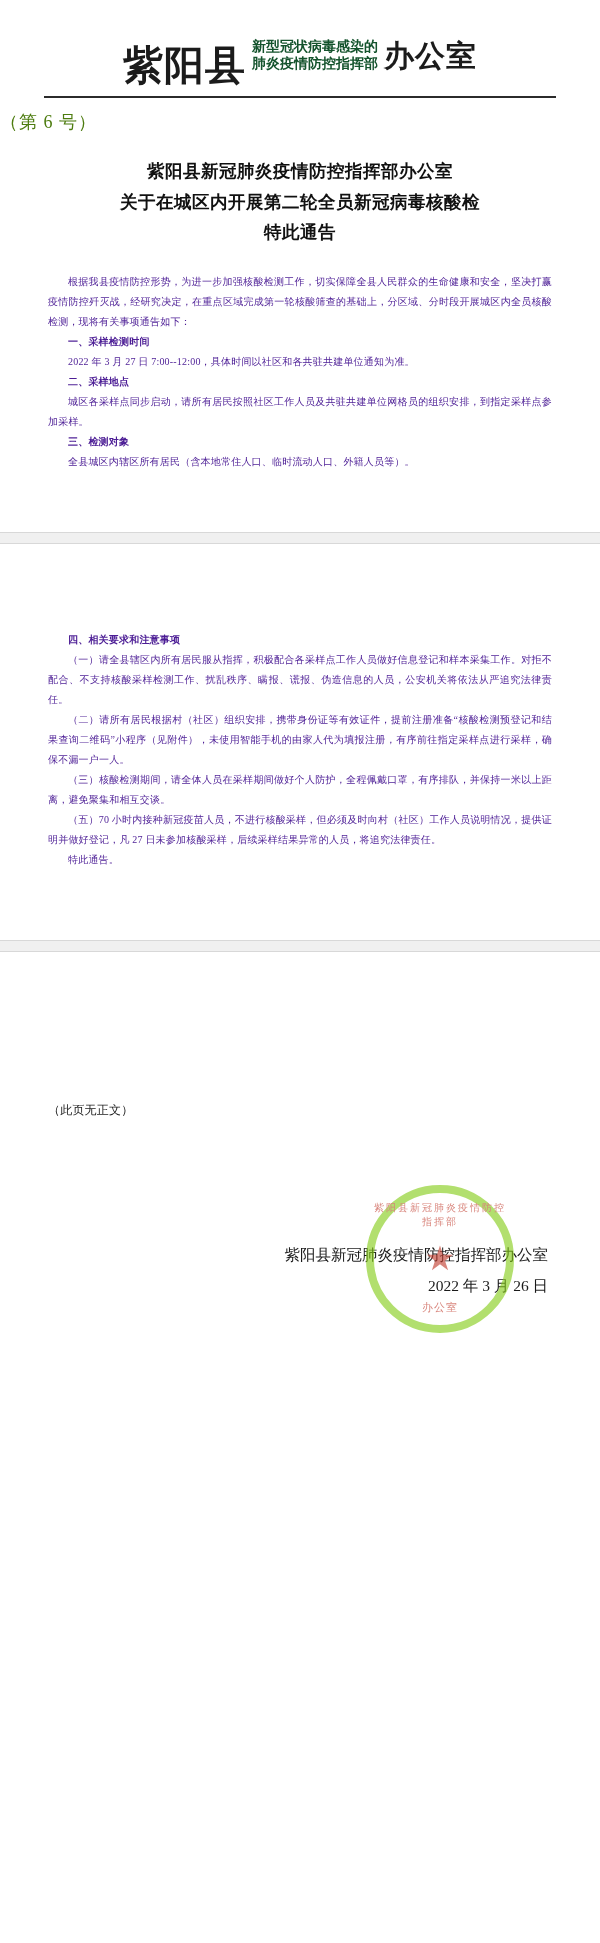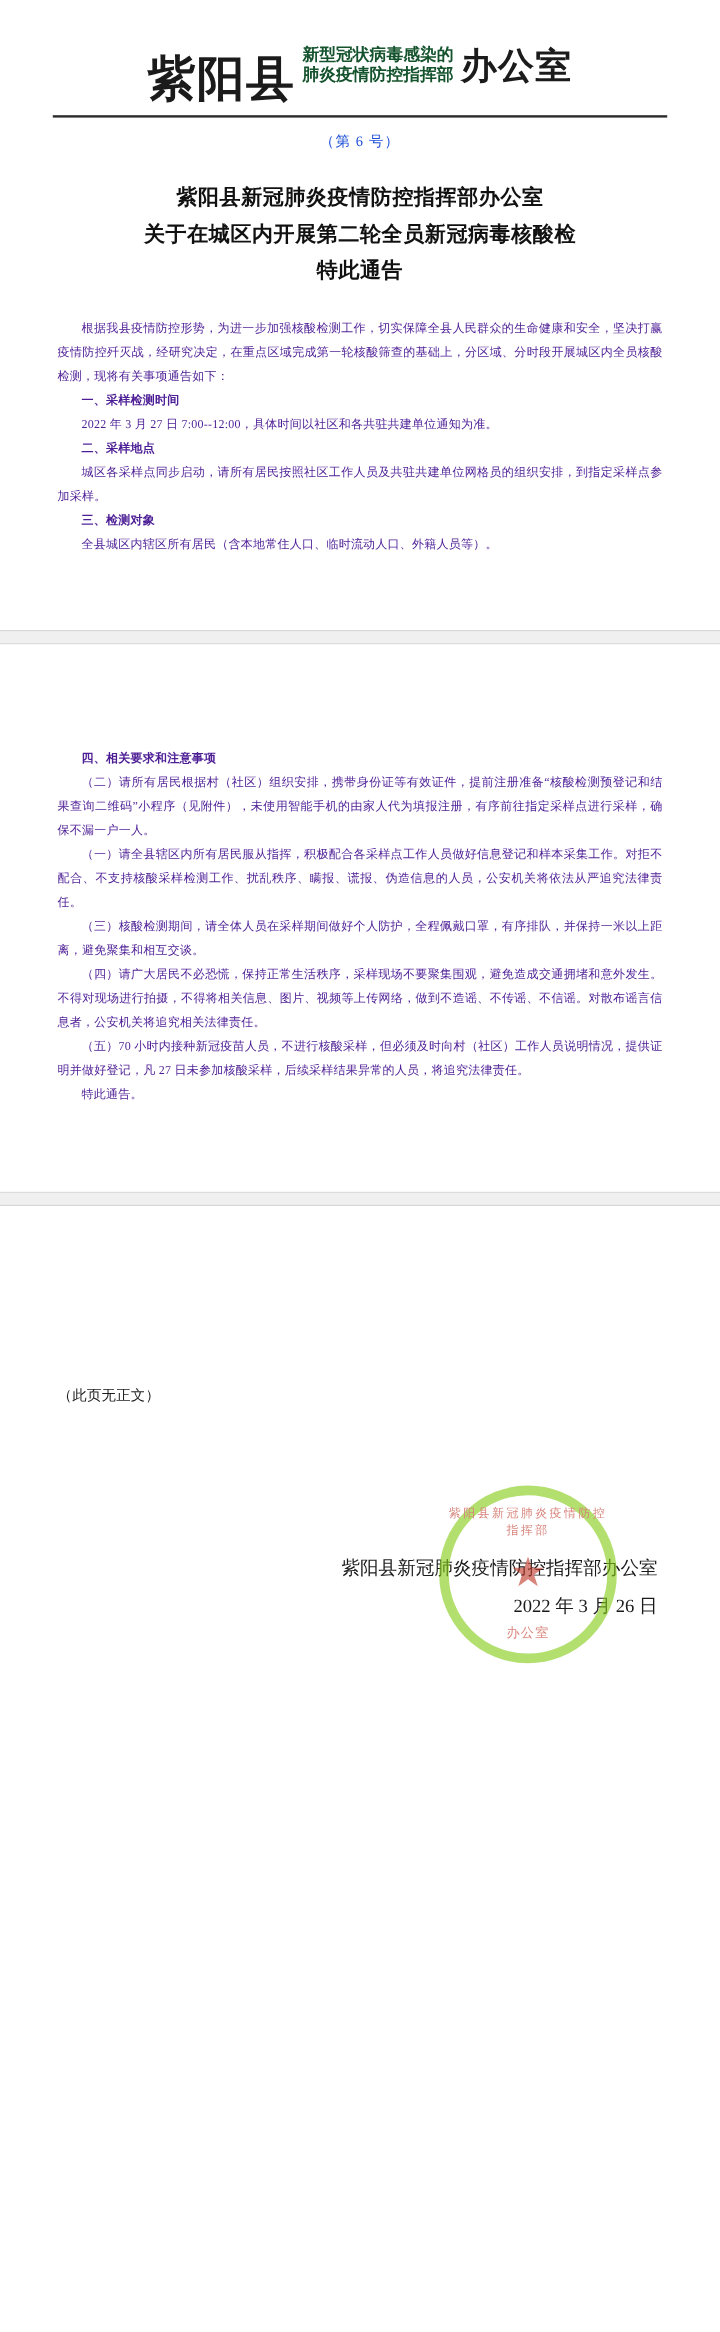--- a/index.html
+++ b/index.html
@@ -62,25 +62,25 @@
     font-size: 30px;
     color: #1b1b1b;
     line-height: 1;
     letter-spacing: 1px;
   }
   .head-rule {
     margin: 10px 44px 0 44px;
     border-bottom: 2px solid #2b2b2b;
   }
   .doc-number {
-    text-align: center;
-    font-size: 12px;
+    text-align: left;
+    font-size: 18px;
     margin-top: 12px;
     letter-spacing: 1px;
-    color: #1d4ed8;
+    color: #4d7c0f;
   }
 
   .title-block {
     margin: 22px 70px 0 70px;
     text-align: center;
     font-weight: bold;
     font-size: 17.5px;
     line-height: 1.75;
     letter-spacing: 0.5px;
     color: #111;
@@ -206,24 +206,23 @@
   </div>
 
   <div class="page1-pad"></div>
 </div>
 
 <div class="page-sep"></div>
 
 <div class="page page2">
   <div class="body">
     <p class="sec">四、相关要求和注意事项</p>
+    <p>（一）请全县辖区内所有居民服从指挥，积极配合各采样点工作人员做好信息登记和样本采集工作。对拒不配合、不支持核酸采样检测工作、扰乱秩序、瞒报、谎报、伪造信息的人员，公安机关将依法从严追究法律责任。</p>
     <p>（二）请所有居民根据村（社区）组织安排，携带身份证等有效证件，提前注册准备“核酸检测预登记和结果查询二维码”小程序（见附件），未使用智能手机的由家人代为填报注册，有序前往指定采样点进行采样，确保不漏一户一人。</p>
-    <p>（一）请全县辖区内所有居民服从指挥，积极配合各采样点工作人员做好信息登记和样本采集工作。对拒不配合、不支持核酸采样检测工作、扰乱秩序、瞒报、谎报、伪造信息的人员，公安机关将依法从严追究法律责任。</p>
     <p>（三）核酸检测期间，请全体人员在采样期间做好个人防护，全程佩戴口罩，有序排队，并保持一米以上距离，避免聚集和相互交谈。</p>
-    <p>（四）请广大居民不必恐慌，保持正常生活秩序，采样现场不要聚集围观，避免造成交通拥堵和意外发生。不得对现场进行拍摄，不得将相关信息、图片、视频等上传网络，做到不造谣、不传谣、不信谣。对散布谣言信息者，公安机关将追究相关法律责任。</p>
     <p>（五）70 小时内接种新冠疫苗人员，不进行核酸采样，但必须及时向村（社区）工作人员说明情况，提供证明并做好登记，凡 27 日未参加核酸采样，后续采样结果异常的人员，将追究法律责任。</p>
     <p>特此通告。</p>
   </div>
   <div class="page2-pad"></div>
 </div>
 
 <div class="page-sep"></div>
 
 <div class="page page3">
   <div class="nocontent">（此页无正文）</div>

